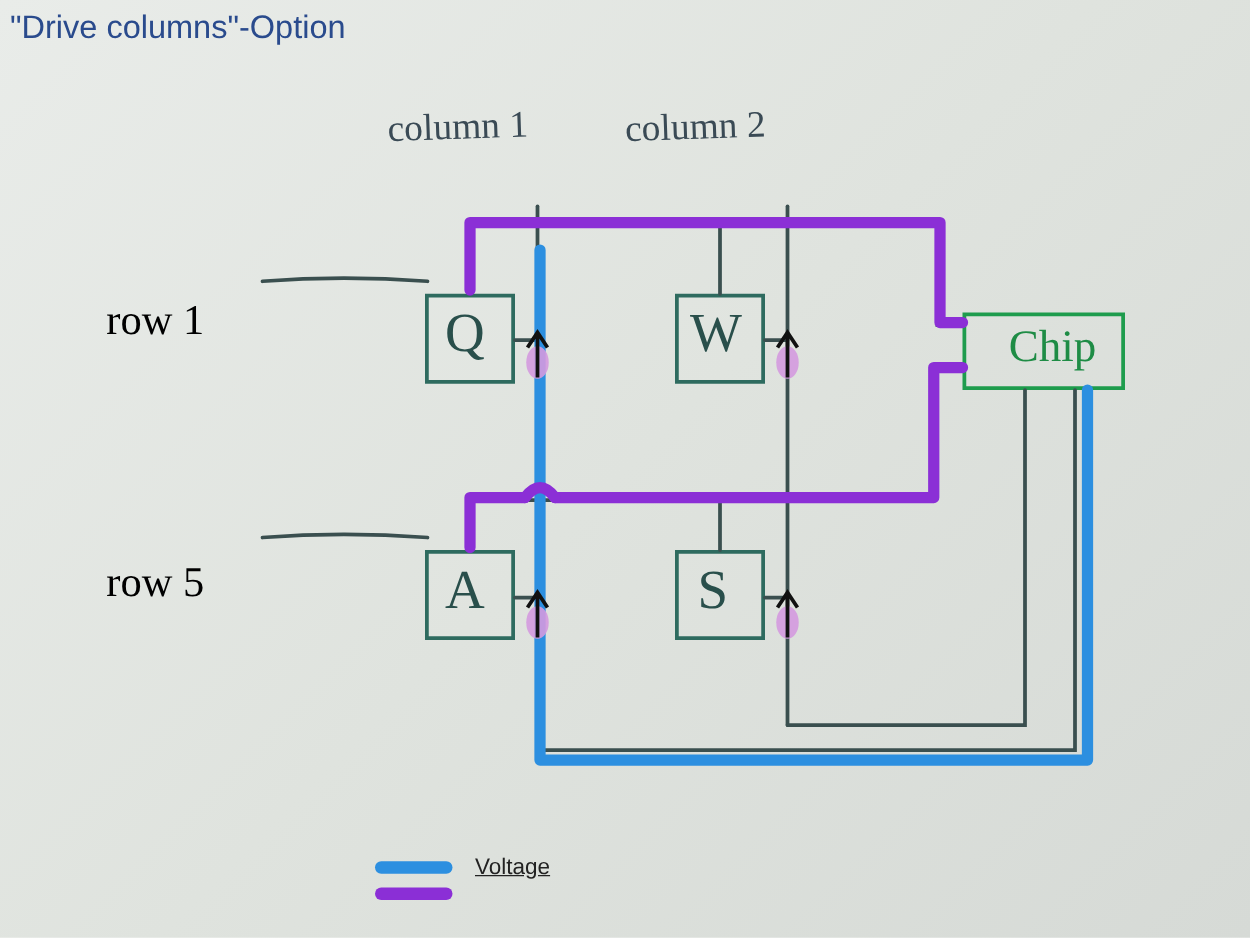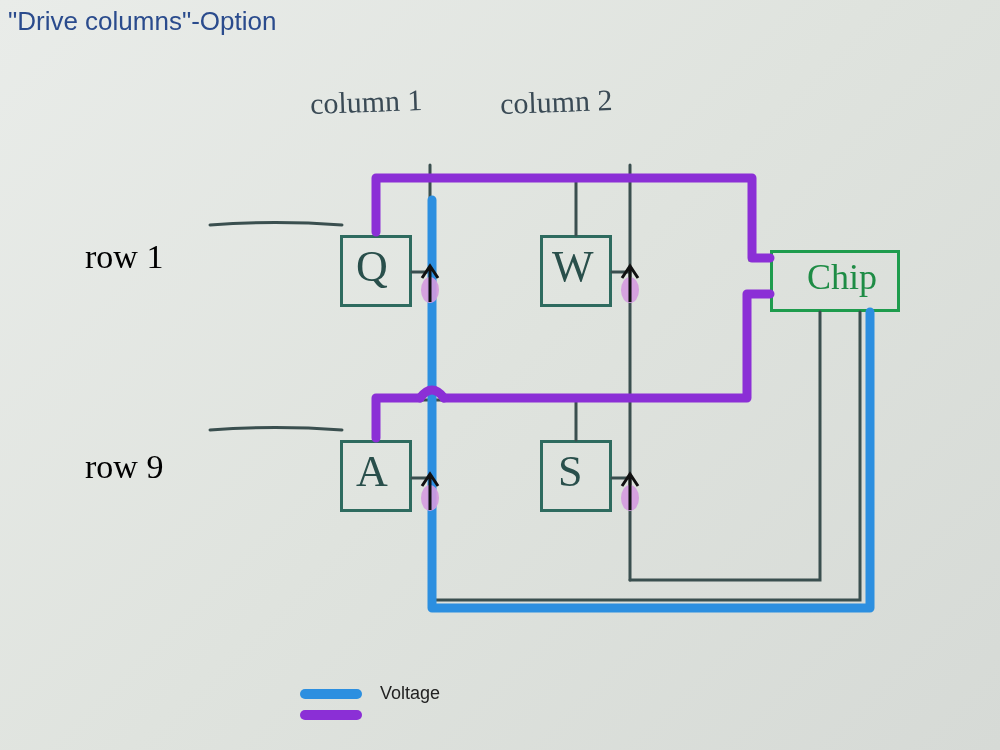--- a/index.html
+++ b/index.html
@@ -59,20 +59,21 @@
     position: absolute;
     color: #1e8c45;
     font-size: 36px;
   }
   .legend {
     position: absolute;
     left: 300px;
     bottom: 30px;
     font-size: 18px;
     color: #222;
+    text-decoration: underline;
   }
   .legend-row {
     display: flex;
     align-items: center;
     margin-top: 6px;
   }
   .swatch {
     width: 62px;
     height: 10px;
     border-radius: 5px;
@@ -97,21 +98,21 @@
 </style>
 </head>
 <body>
 
 <div class="title">"Drive columns"-Option</div>
 
 <div class="col-label hand" style="left:310px; top:85px;">column 1</div>
 <div class="col-label hand" style="left:500px; top:85px;">column 2</div>
 
 <div class="row-label hand" style="left:85px; top:238px;">row 1</div>
-<div class="row-label hand" style="left:85px; top:448px;">row 9</div>
+<div class="row-label hand" style="left:85px; top:448px;">row 5</div>
 
 <div class="key-box" style="left:340px; top:235px;"></div>
 <div class="key-letter hand" style="left:356px; top:241px;">Q</div>
 
 <div class="key-box" style="left:540px; top:235px;"></div>
 <div class="key-letter hand" style="left:552px; top:241px;">W</div>
 
 <div class="key-box" style="left:340px; top:440px;"></div>
 <div class="key-letter hand" style="left:356px; top:446px;">A</div>
 

